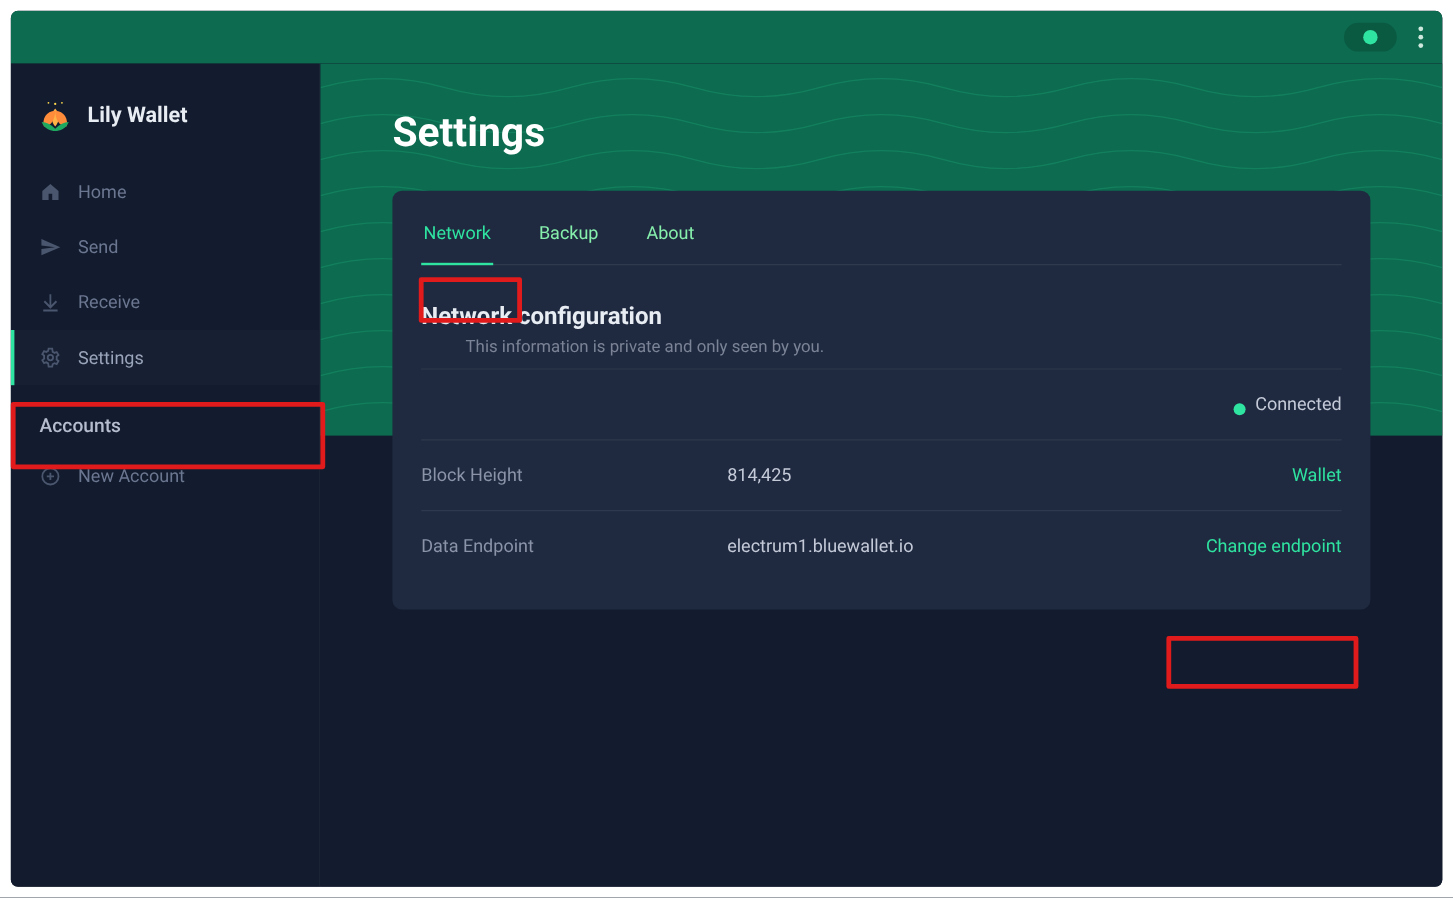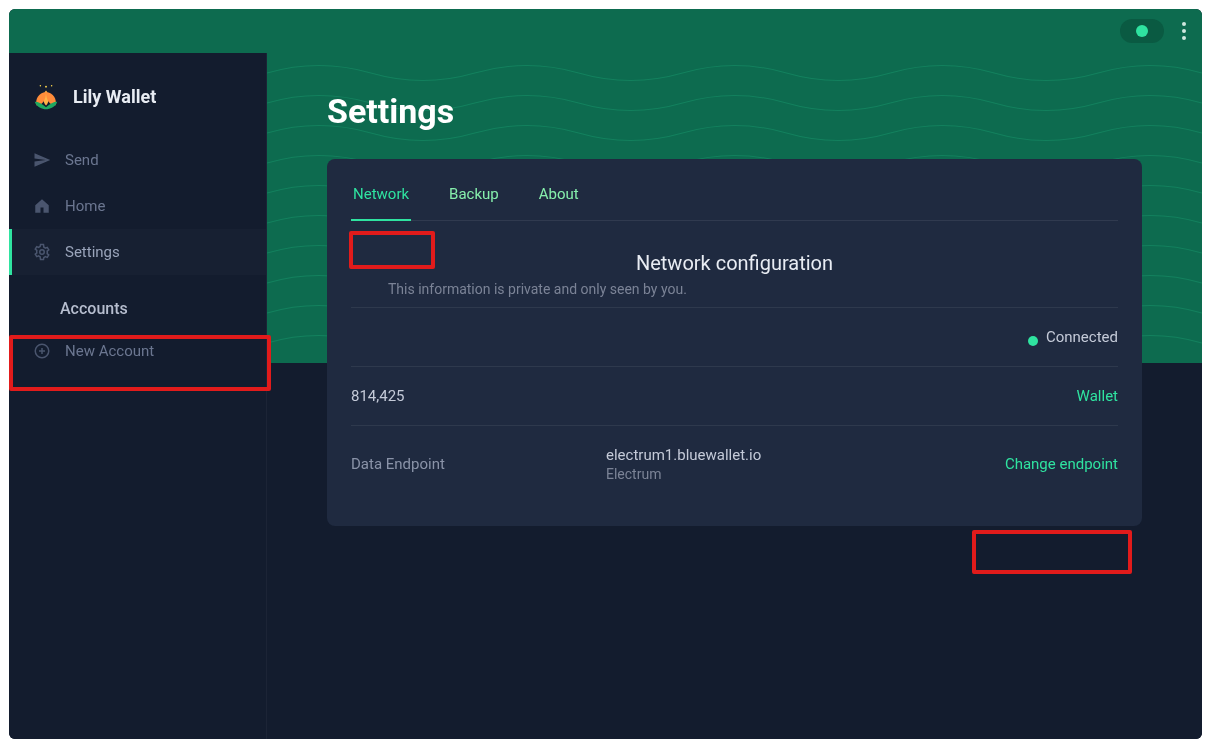--- a/index.html
+++ b/index.html
@@ -91,21 +91,20 @@
     left: 0; top: 0; bottom: 0;
     width: 3px;
     background: #2fe3a0;
   }
   .nav-icon { width: 18px; height: 18px; flex-shrink: 0; }
   .section-label {
     color: #b6bdce;
     font-size: 16px;
     padding: 24px 24px 10px 24px;
     font-weight: 500;
-    margin-left: 27px;
   }
   .main {
     flex: 1;
     position: relative;
     background: #131c2e;
   }
   .hero {
     position: absolute;
     top: 0; left: 0; right: 0;
     height: 310px;
@@ -140,21 +139,21 @@
     font-size: 15px;
     cursor: pointer;
     border-bottom: 2px solid transparent;
     margin-bottom: -1px;
   }
   .tab.active {
     color: #2fe3a0;
     border-bottom-color: #2fe3a0;
   }
   .panel { padding-top: 30px; }
-  .panel-title { color: #e8ecf3; font-size: 20px; font-weight: 400; margin-bottom: 6px; text-align: center; }
+  .panel-title { color: #e8ecf3; font-size: 20px; font-weight: 700; margin-bottom: 6px; }
   .panel-sub { color: #7b8396; font-size: 14px; margin-bottom: 10px; margin-left: 37px; }
   .row {
     display: flex;
     align-items: center;
     padding: 20px 0;
     border-top: 1px solid rgba(255,255,255,0.07);
   }
   .row:first-of-type { border-top: 1px solid rgba(255,255,255,0.07); margin-top: 14px; }
   .row-label { width: 255px; color: #8a93a8; font-size: 15px; }
   .row-value { flex: 1; color: #c4cad8; font-size: 15px; }
@@ -198,29 +197,35 @@
           <path d="M16 12 C8 12 4 20 6 26 C12 26 16 20 16 12 Z" fill="#ff8c3a"></path>
           <path d="M16 12 C24 12 28 20 26 26 C20 26 16 20 16 12 Z" fill="#ff8c3a"></path>
           <path d="M4 22 C8 22 12 24 16 28 C20 24 24 22 28 22 C26 28 20 30 16 30 C12 30 6 28 4 22 Z" fill="#1fa860"></path>
         </svg>
         <span class="brand-name">Lily Wallet</span>
       </div>
 
       <nav class="nav">
         <div class="nav-item">
           <svg class="nav-icon" viewBox="0 0 24 24" fill="#4a556e">
+              <path d="M3 11 L12 3 L21 11 V21 H14 V14 H10 V21 H3 Z"></path>
+            </svg>
+          <span>Home</span>
+        </div>
+        <div class="nav-item">
+          <svg class="nav-icon" viewBox="0 0 24 24" fill="#4a556e">
               <path d="M2 21 L23 12 L2 3 L2 10 L17 12 L2 14 Z"></path>
             </svg>
           <span>Send</span>
         </div>
         <div class="nav-item">
           <svg class="nav-icon" viewBox="0 0 24 24" fill="#4a556e">
-              <path d="M3 11 L12 3 L21 11 V21 H14 V14 H10 V21 H3 Z"></path>
+              <path d="M11 3 H13 V15 L18 10 L19.5 11.5 L12 19 L4.5 11.5 L6 10 L11 15 Z M4 20 H20 V22 H4 Z"></path>
             </svg>
-          <span>Home</span>
+          <span>Receive</span>
         </div>
         <div class="nav-item active">
           <svg class="nav-icon" viewBox="0 0 24 24" fill="none" stroke="#4a556e" stroke-width="2">
               <circle cx="12" cy="12" r="3"></circle>
               <path d="M19 12a7 7 0 0 0-.1-1.2l2.1-1.6-2-3.4-2.5 1a7 7 0 0 0-2-1.2L14 2h-4l-.5 2.6a7 7 0 0 0-2 1.2l-2.5-1-2 3.4 2.1 1.6A7 7 0 0 0 5 12c0 .4 0 .8.1 1.2L3 14.8l2 3.4 2.5-1a7 7 0 0 0 2 1.2L10 22h4l.5-2.6a7 7 0 0 0 2-1.2l2.5 1 2-3.4-2.1-1.6c.1-.4.1-.8.1-1.2z"></path>
             </svg>
           <span>Settings</span>
         </div>
       </nav>
 
@@ -267,29 +272,29 @@
             <div class="panel-sub">This information is private and only seen by you.</div>
 
             <div class="row">
               <div class="status-chip">
                 <span class="status-dot"></span>
                 <span>Connected</span>
               </div>
             </div>
 
             <div class="row">
+              <div class="row-label">Block Height</div>
               <div class="row-value">814,425</div>
               <div class="row-action">Wallet</div>
             </div>
 
             <div class="row">
               <div class="row-label">Data Endpoint</div>
               <div class="row-value">
                 <div>electrum1.bluewallet.io</div>
-                <div class="sub">Electrum</div>
               </div>
               <div class="row-action">Change endpoint</div>
             </div>
           </div>
         </div>
       </div>
     </main>
   </div>
 </div>
 

